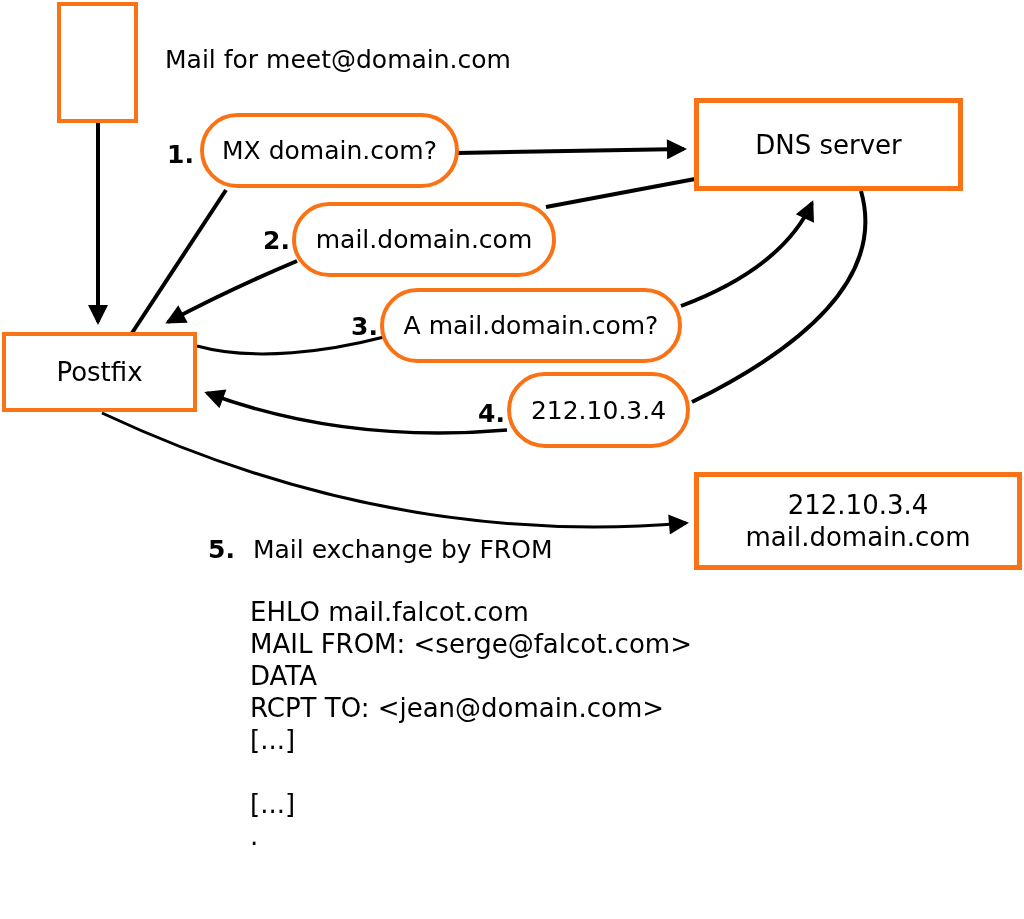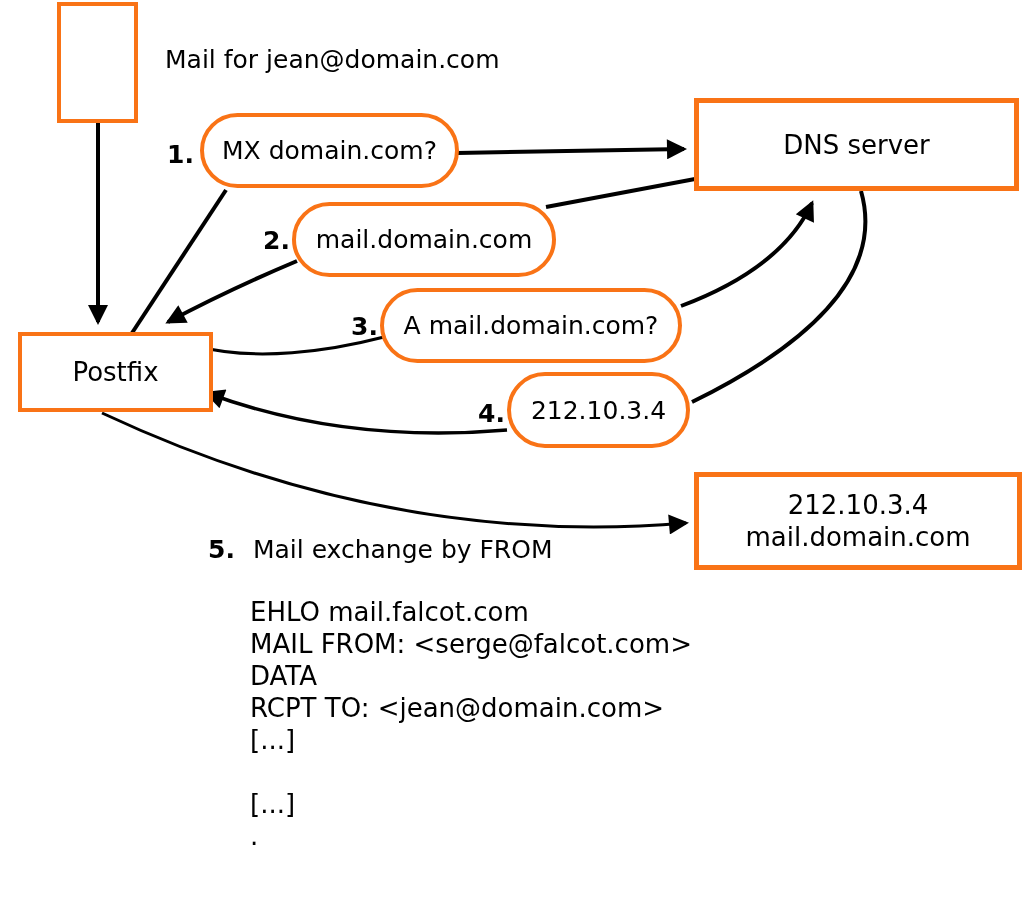--- a/index.html
+++ b/index.html
@@ -69,37 +69,37 @@
       <path stroke-width="3" d="M197 346 C255 362 330 351 384 337"></path>
       <path d="M681 306 Q782 268 812 203" marker-end="url(#arrowhead)"></path>
       <path d="M861 191 Q893 303 692 402"></path>
       <path stroke-width="3.5" d="M507 430 Q345 444 207 393" marker-end="url(#arrowhead)"></path>
       <path stroke-width="3" d="M102 413 Q390 548 686 523" marker-end="url(#arrowhead)"></path>
     </g>
   </svg>
 
   <div class="node" style="left:57px; top:2px; width:81px; height:121px;"></div>
 
-  <div class="freetext" style="left:165px; top:45px;">Mail for jean@domain.com</div>
+  <div class="freetext" style="left:165px; top:45px;">Mail for meet@domain.com</div>
 
   <div class="stepnum" style="left:130px; top:140px; width:64px;">1.</div>
   <div class="node pill" style="left:200px; top:113px; width:259px; height:75px;">MX domain.com?</div>
 
-  <div class="node thickborder" style="left:694px; top:98px; width:325px; height:93px;">DNS server</div>
+  <div class="node thickborder" style="left:694px; top:98px; width:269px; height:93px;">DNS server</div>
 
   <div class="stepnum" style="left:226px; top:226px; width:64px;">2.</div>
   <div class="node pill" style="left:292px; top:202px; width:264px; height:75px;">mail.domain.com</div>
 
   <div class="stepnum" style="left:314px; top:312px; width:64px;">3.</div>
   <div class="node pill" style="left:380px; top:288px; width:302px; height:75px;">A mail.domain.com?</div>
 
   <div class="stepnum" style="left:441px; top:399px; width:64px;">4.</div>
   <div class="node pill" style="left:507px; top:372px; width:183px; height:76px;">212.10.3.4</div>
 
-  <div class="node" style="left:18px; top:332px; width:195px; height:80px;">Postfix</div>
+  <div class="node" style="left:2px; top:332px; width:195px; height:80px;">Postfix</div>
 
   <div class="node thickborder twoline" style="left:694px; top:472px; width:328px; height:98px;">
     <div>212.10.3.4</div>
     <div>mail.domain.com</div>
   </div>
 
   <div class="freetext" style="left:208px; top:535px;">
     <span id="step5-row">
       <span class="stepnum" style="position:static;">5.</span>
       <span>Mail exchange by FROM</span>

